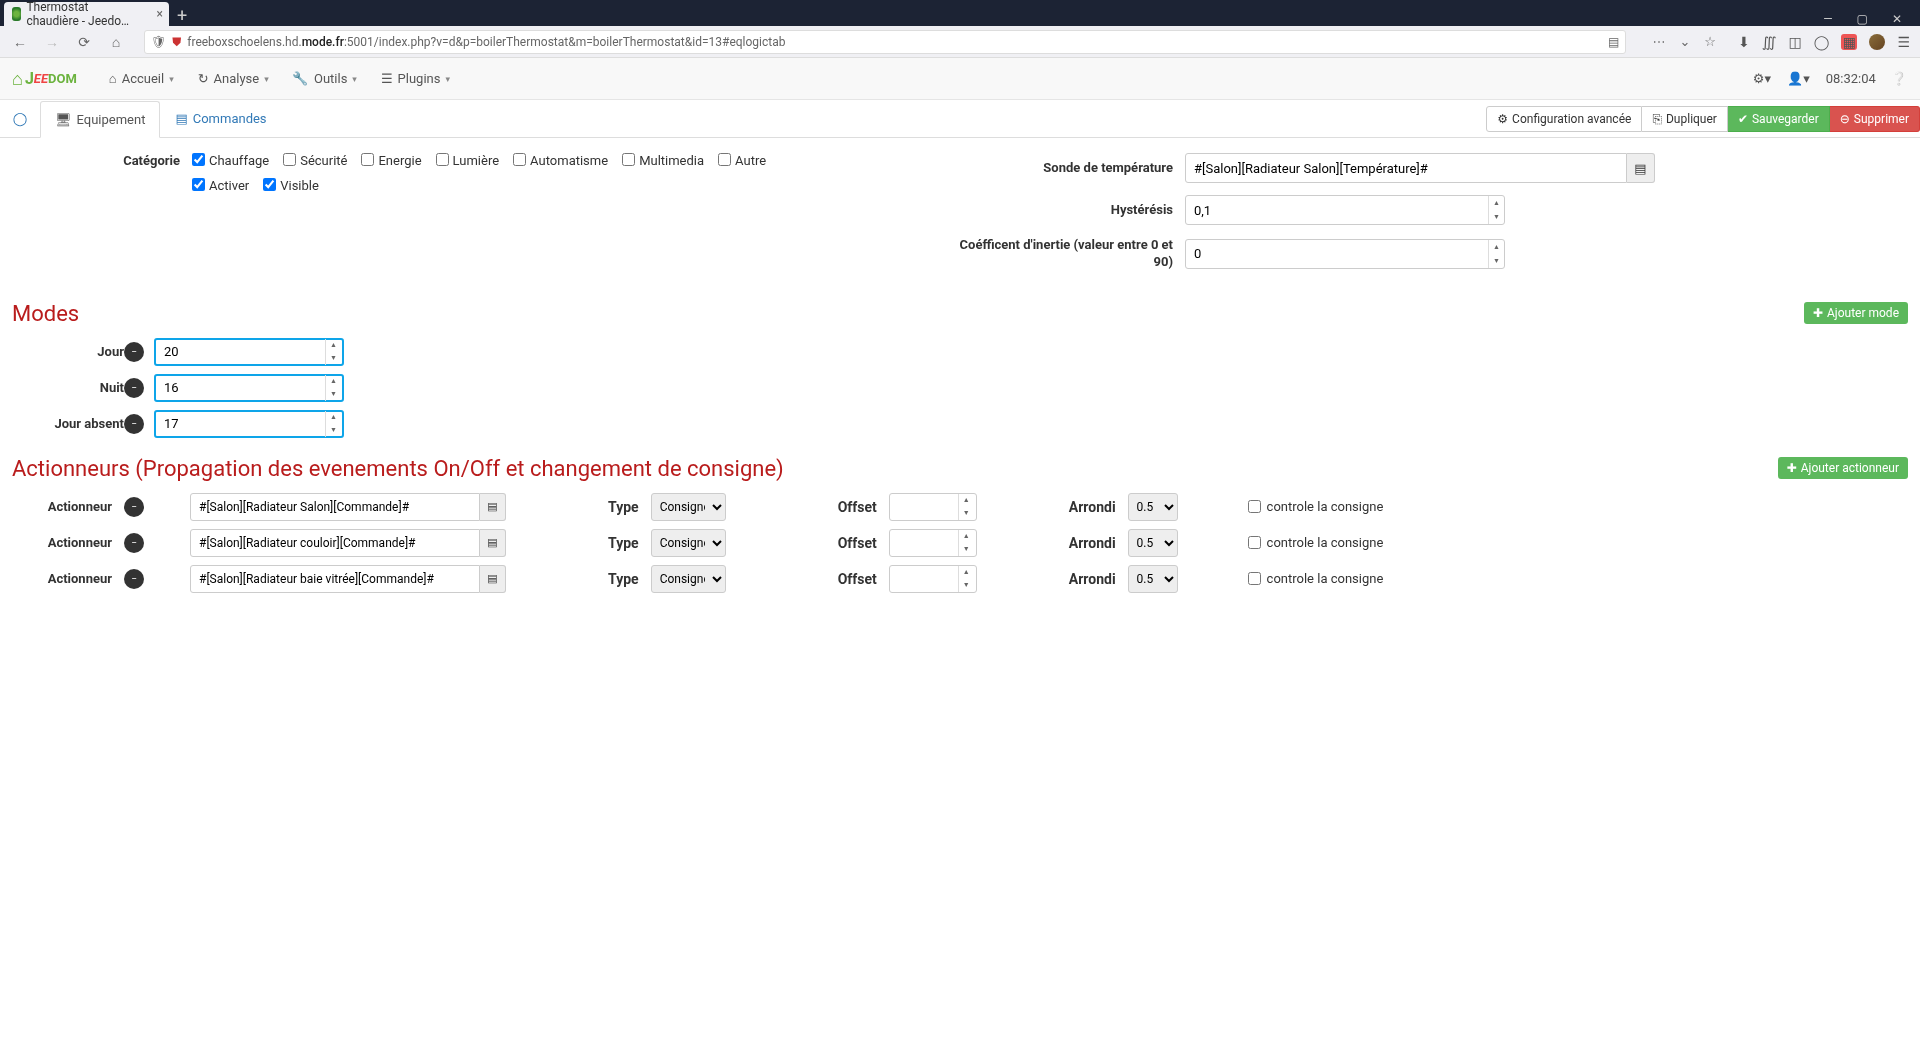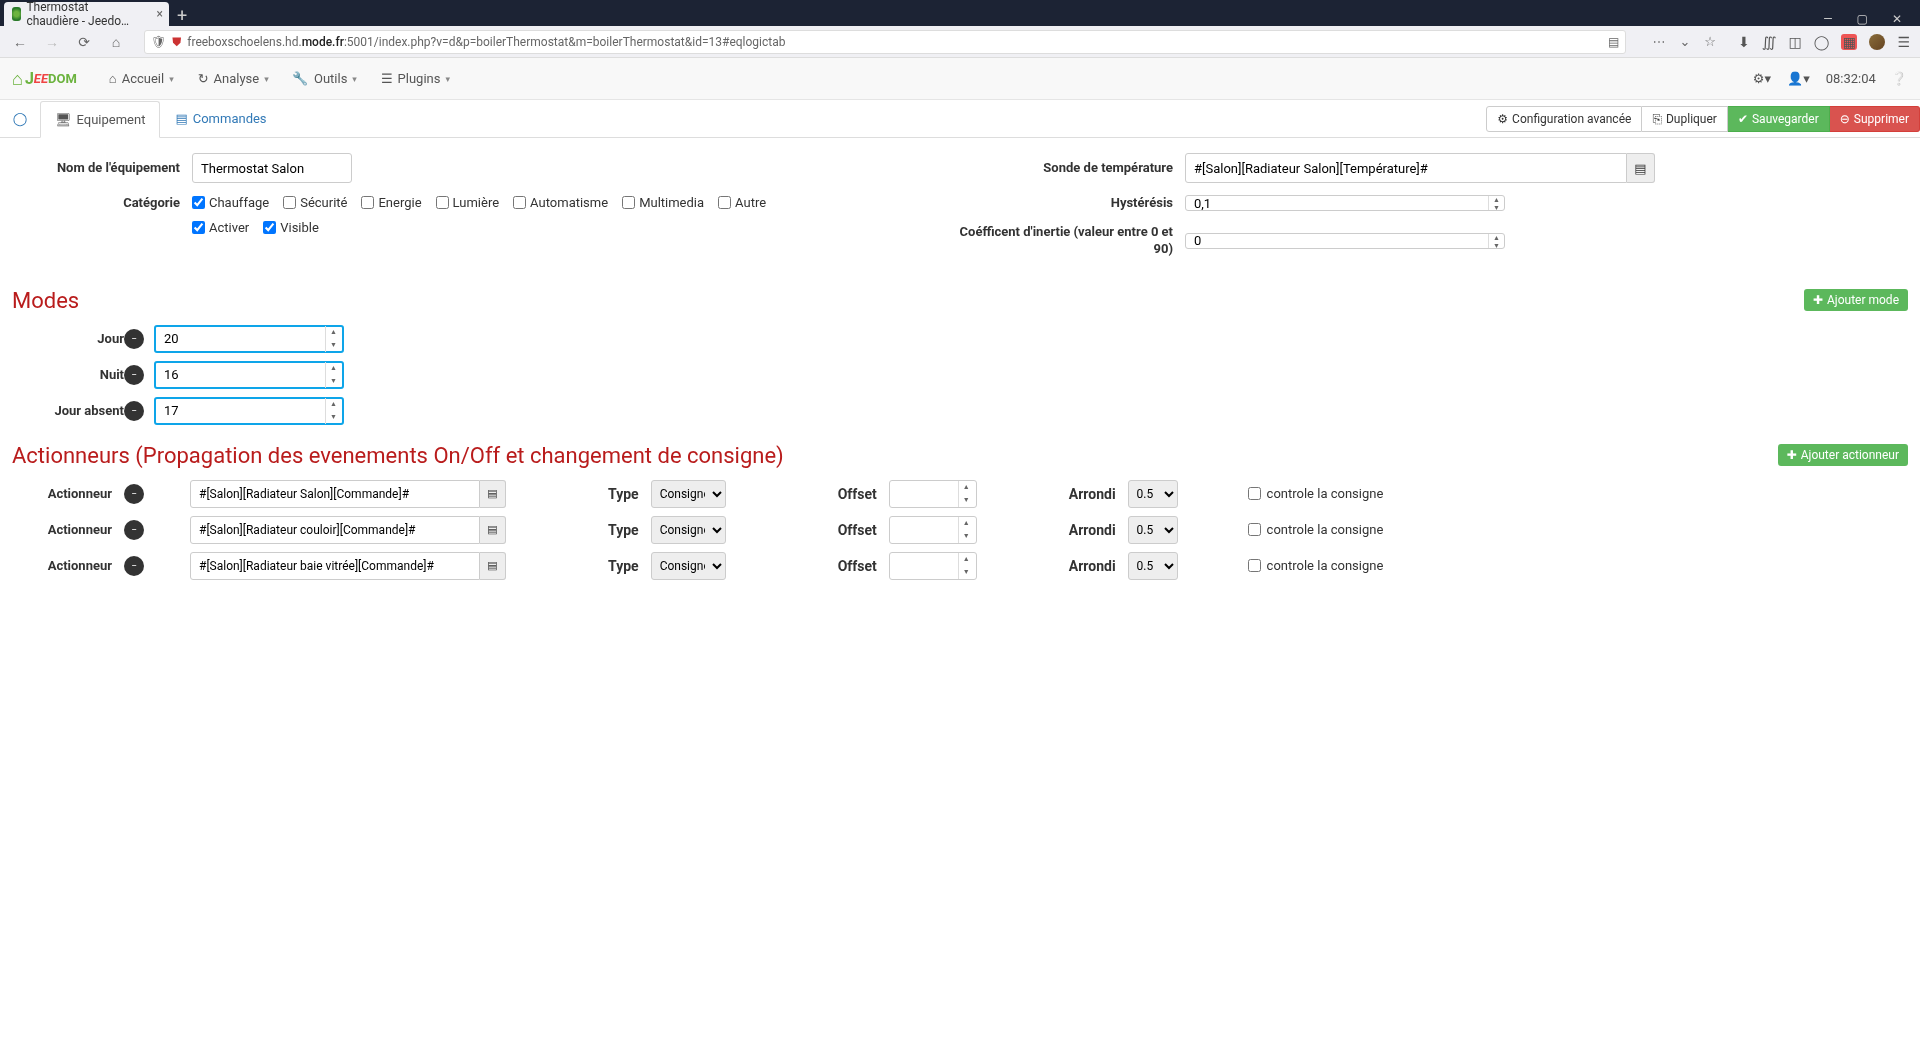--- a/index.html
+++ b/index.html
@@ -60,28 +60,28 @@
 .form-row { display: flex; align-items: center; margin-bottom: 12px; }
 .form-row.top { align-items: flex-start; }
 .form-label { width: 180px; text-align: right; padding-right: 12px; font-weight: bold; font-size: 13px; color: #333; line-height: 1.3; }
 .form-label-wide { width: 230px; text-align: right; padding-right: 12px; font-weight: bold; font-size: 13px; color: #333; line-height: 1.3; }
 .form-control { height: 30px; border: 1px solid #ccc; border-radius: 3px; padding: 0 8px; font-size: 13px; background: #fff; }
 .form-control.w160 { width: 160px; }
 .select-wrap { display: flex; }
 .select-wrap select { width: 140px; height: 30px; border: 1px solid #ccc; border-radius: 3px 0 0 3px; padding: 0 6px; background: #fff; }
 .select-btn { width: 22px; height: 30px; border: 1px solid #ccc; border-left: none; background: linear-gradient(#fff,#eee); border-radius: 0 3px 3px 0; }
 .checkbox-row { display: flex; flex-wrap: wrap; gap: 14px; }
-.checkbox-item { display: flex; align-items: center; gap: 4px; font-size: 13px; }
+.checkbox-item { display: flex; align-items: flex-start; gap: 4px; font-size: 13px; }
 .checkbox-item input { width: 13px; height: 13px; }
 
 .input-group { display: flex; flex: 1; }
 .input-group input { flex: 1; height: 30px; border: 1px solid #ccc; border-radius: 3px 0 0 3px; padding: 0 8px; font-size: 13px; }
 .input-addon { width: 28px; height: 30px; border: 1px solid #ccc; border-left: none; background: #eee; border-radius: 0 3px 3px 0; display: flex; align-items: center; justify-content: center; cursor: pointer; }
 .spinner-input { display: flex; position: relative; }
-.spinner-input input { width: 320px; height: 16px; border: 1px solid #ccc; border-radius: 3px; padding: 0 22px 0 8px; font-size: 13px; }
+.spinner-input input { width: 320px; height: 30px; border: 1px solid #ccc; border-radius: 3px; padding: 0 22px 0 8px; font-size: 13px; }
 .spinner-arrows { position: absolute; right: 1px; top: 1px; bottom: 1px; width: 16px; display: flex; flex-direction: column; border-left: 1px solid #ddd; }
 .spinner-arrows span { flex: 1; font-size: 7px; display: flex; align-items: center; justify-content: center; color: #666; cursor: pointer; }
 
 
 .section-header { display: flex; align-items: center; margin: 18px 0 12px; }
 .section-title { font-size: 22px; font-weight: normal; color: #b91c1c; }
 .btn-add { margin-left: auto; background: #5cb85c; color: #fff; border: none; padding: 4px 9px; border-radius: 3px; font-size: 12px; cursor: pointer; display: flex; align-items: center; gap: 4px; }
 
 
 .mode-row { display: flex; align-items: center; margin-bottom: 8px; padding-left: 8px; }
@@ -213,24 +213,20 @@
         <span>⊖</span>
         <span>Supprimer</span>
       </button>
   </div>
 </div>
 
 <div class="content">
   <div class="form-horizontal">
 
     <div class="form-col">
-      <div class="form-row">
-        <label class="form-label">Nom de l'équipement</label>
-        <input class="form-control w160" value="Thermostat Salon" style="">
-      </div>
       <div class="form-row top">
         <label class="form-label">Catégorie</label>
         <div>
           <div class="checkbox-row" style="margin-bottom:10px;">
             <label class="checkbox-item">
                 <input type="checkbox" checked="" style="">
                 <span>Chauffage</span>
               </label>
             <label class="checkbox-item">
                 <input type="checkbox" style="">

